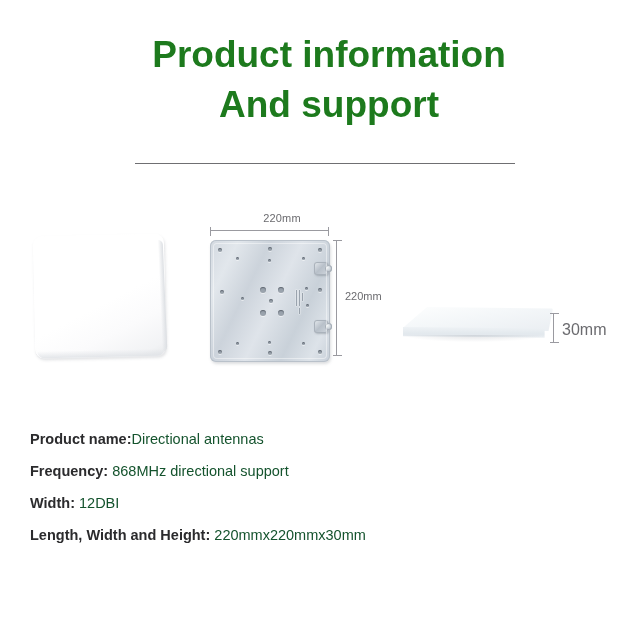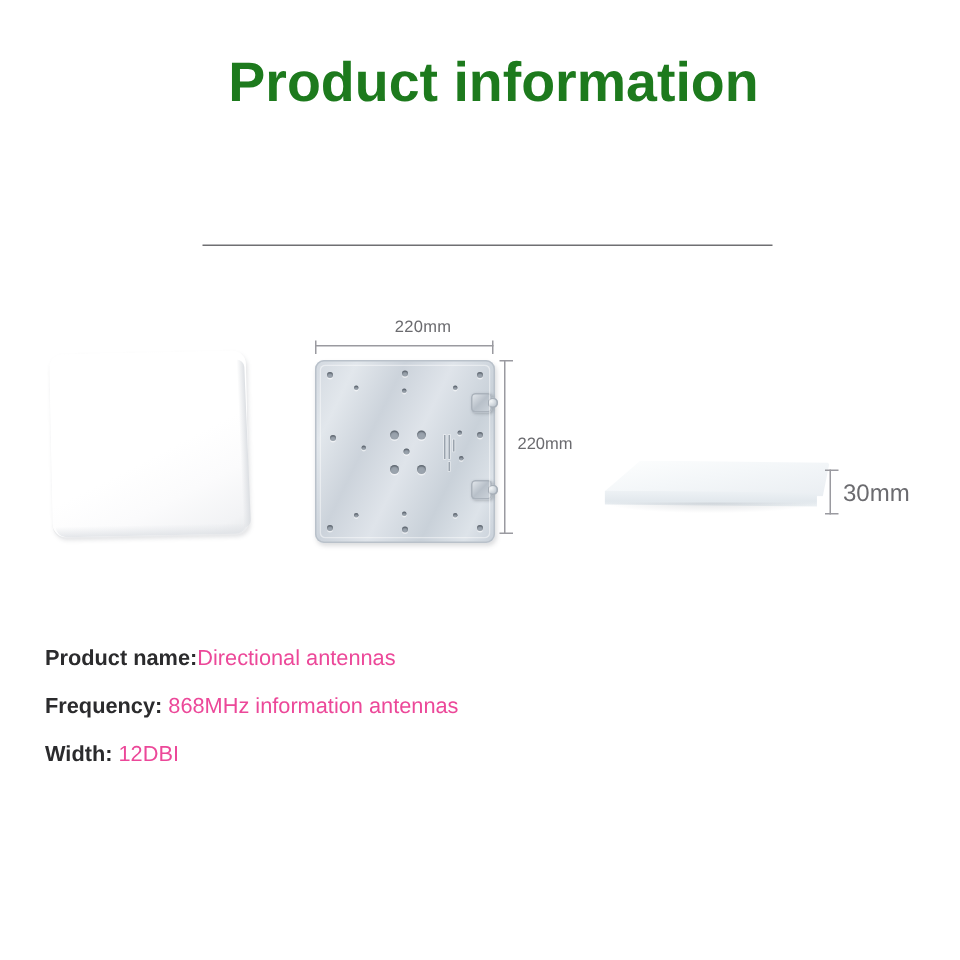--- a/index.html
+++ b/index.html
@@ -334,30 +334,31 @@
     white-space: nowrap;
   }
   .spec-label {
     font-size: 14.5px;
     font-weight: bold;
     color: #2b2b2d;
   }
   .spec-value {
     font-size: 14.5px;
     font-weight: normal;
-    color: #ec4899;
+    color: #14532d;
   }
 </style>
 </head>
 <body>
 
 <div class="page">
 
   <div class="title-block">
     <div class="title-line">Product information</div>
+    <div class="title-line">And support</div>
   </div>
 
   <div class="divider"></div>
 
   <div class="products">
 
     <div class="panel-front-wrap">
       <div class="panel-front">
         <div class="panel-front-edge-r"></div>
       </div>
@@ -420,23 +421,26 @@
 
   </div>
 
   <div class="specs">
 
     <div class="spec-row">
       <span class="spec-label">Product name:</span><span class="spec-value">Directional antennas</span>
     </div>
 
     <div class="spec-row">
-      <span class="spec-label">Frequency: </span><span class="spec-value">868MHz information antennas</span>
+      <span class="spec-label">Frequency: </span><span class="spec-value">868MHz directional support</span>
     </div>
 
     <div class="spec-row">
       <span class="spec-label">Width: </span><span class="spec-value">12DBI</span>
     </div>
 
+    <div class="spec-row">
+      <span class="spec-label">Length, Width and Height: </span><span class="spec-value">220mmx220mmx30mm</span>
+    </div>
 
   </div>
 
 </div>
 
 </body></html>

